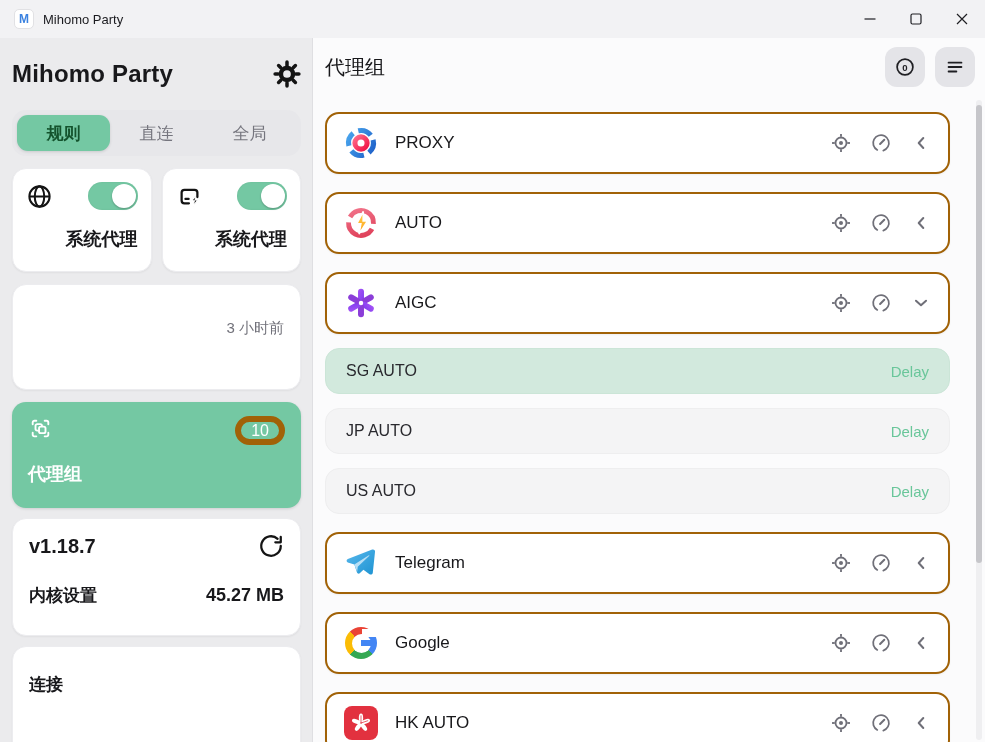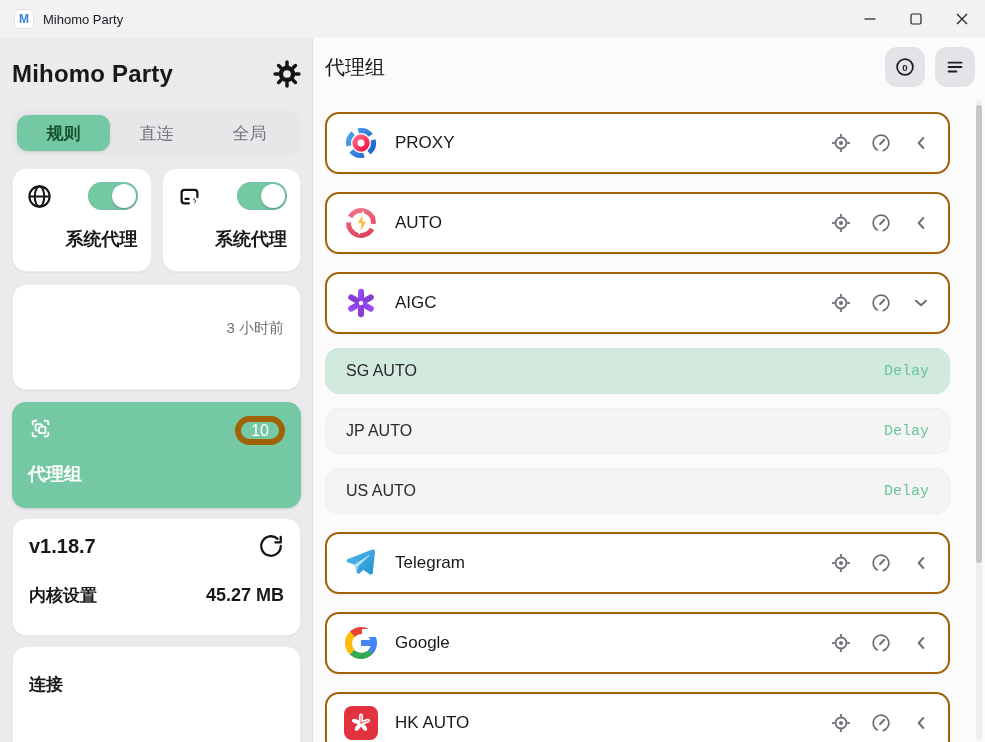--- a/index.html
+++ b/index.html
@@ -94,21 +94,21 @@
   .gname { margin-left:16px; font-size:17px; color:#18181b; }
   .row-actions { margin-left:auto; display:flex; align-items:center; gap:18px; color:#6f6f78; }
   .act { width:22px; height:22px; display:flex; align-items:center; justify-content:center; cursor:pointer; }
   .act svg { width:22px; height:22px; }
 
   .proxy-row { width:625px; height:46px; margin-top:14px; background:#f4f4f5; border:1px solid #eeeeef;
                border-radius:14px; display:flex; align-items:center; padding:0 20px; cursor:pointer; }
   .proxy-row:first-of-type { margin-top:16px; }
   .proxy-row.selected { background:#d2e9dd; border-color:#cbe5d7; }
   .pname { font-size:16px; color:#29292e; }
-  .pdelay { margin-left:auto; font-size:15px; color:#69c69a; cursor:pointer;font-family:Liberation Mono, monospace; }
+  .pdelay { margin-left:auto; font-size:15px; color:#69c69a; cursor:pointer; }
 
   
   .hk-tile { width:34px; height:34px; border-radius:8px; background:#e2313f; display:flex;
              align-items:center; justify-content:center; }
   .hk-tile svg { width:26px; height:26px; }
 
   
   .gwrap { position:relative; width:32px; height:32px; }
   .gring { position:absolute; inset:0; border-radius:50%;
            background:conic-gradient(from 45deg, #4285f4 0 25%, #34a853 25% 50%, #fbbc05 50% 75%, #ea4335 75% 100%); }

